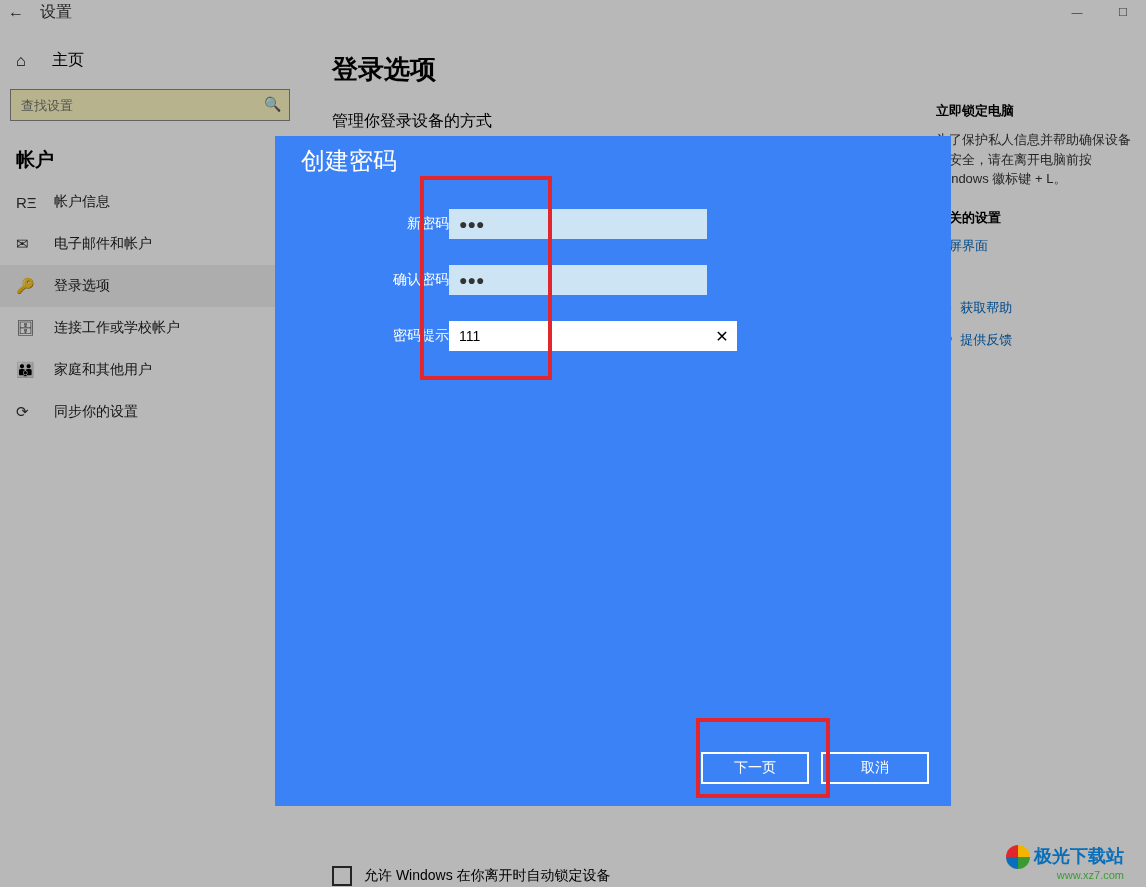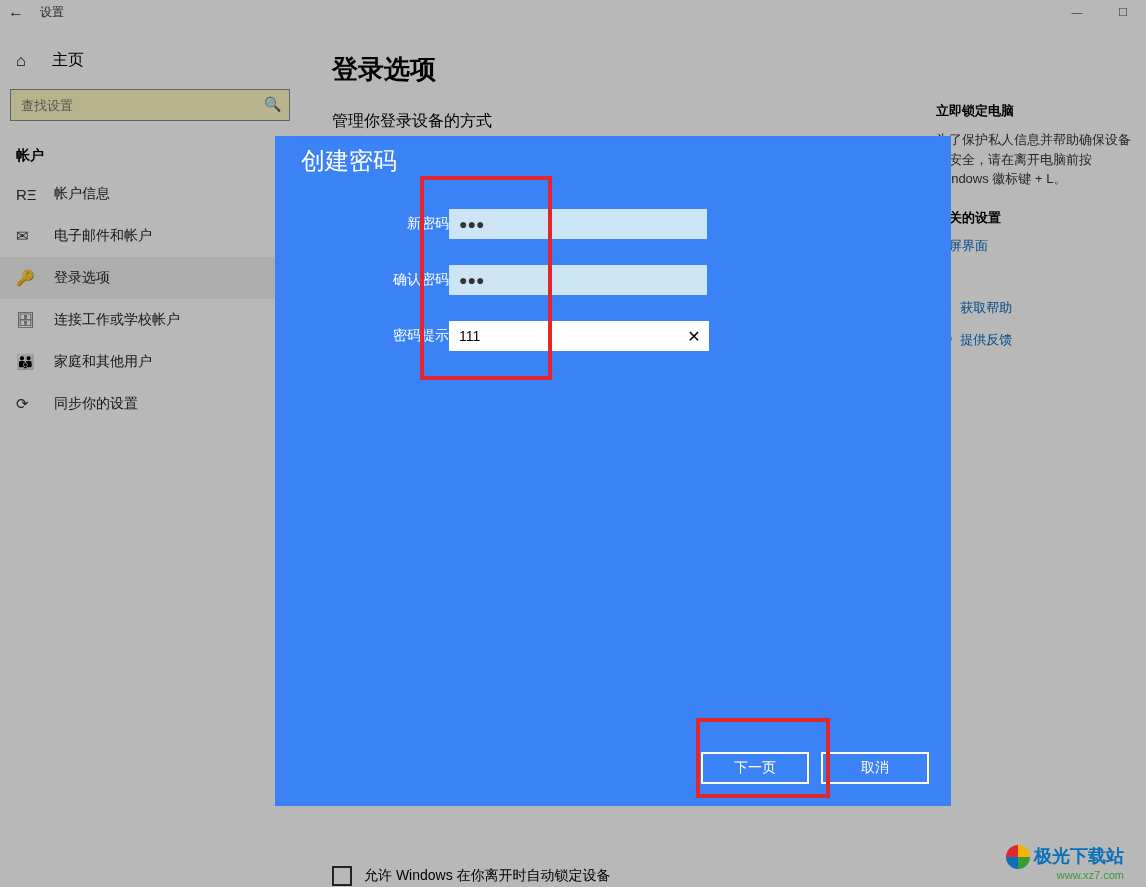--- a/index.html
+++ b/index.html
@@ -2,34 +2,34 @@
 <html><head>
 <meta charset="utf-8">
 <style>
 * { margin: 0; padding: 0; box-sizing: border-box; font-family: "Microsoft YaHei", "Segoe UI", sans-serif; }
 body { width: 1146px; height: 887px; overflow: hidden; position: relative; background: #fff; }
 
 .overlay { position: absolute; inset: 0; background: rgba(0,0,0,0.28); z-index: 5; pointer-events: none; }
 
 .titlebar { display: flex; align-items: center; height: 24px; padding: 0 8px; position: relative; }
 .titlebar .back-icon { font-size: 16px; color: #333; margin-right: 16px; }
-.titlebar .title { font-size: 12px; color: #333; }
+.titlebar .title { font-size: 16px; color: #333; }
 .window-controls { position: absolute; right: 0; top: 0; display: flex; }
 .window-controls span { width: 46px; height: 24px; display: inline-flex; align-items: center; justify-content: center; color: #555; font-size: 11px; }
 
 .main { display: flex; height: calc(100% - 24px); }
 
 .sidebar { width: 300px; padding: 18px 0 0 0; }
 .home-row { display: flex; align-items: center; padding: 8px 16px; margin-bottom: 10px; }
 .home-row .icon { width: 20px; font-size: 16px; }
 .home-row .label { margin-left: 16px; font-size: 16px; }
 .search-wrap { margin: 0 10px 18px 10px; position: relative; }
 .search-input { width: 100%; height: 32px; border: 1px solid #888; background: #fef9c3; padding: 0 30px 0 10px; font-size: 13px; }
 .search-icon { position: absolute; right: 8px; top: 7px; font-size: 14px; color: #555; }
-.section-title { font-weight: 600; font-size: 14px; padding: 8px 16px; }
+.section-title { font-weight: 600; font-size: 19px; padding: 8px 16px; }
 .nav-item { display: flex; align-items: center; padding: 12px 16px; font-size: 14px; color: #222; }
 .nav-item .icon { width: 20px; font-size: 15px; color: #333; }
 .nav-item .label { margin-left: 18px; }
 .nav-item.active { background: rgba(0,0,0,0.06); }
 
 .content { flex: 1; padding: 28px 32px; position: relative; }
 .page-title { font-size: 26px; font-weight: 600; margin-bottom: 24px; }
 .subtitle { font-size: 16px; margin-bottom: 20px; }
 
 .right-panel { position: absolute; right: 0; top: 78px; width: 210px; font-size: 13px; padding-right: 4px; }
@@ -41,21 +41,21 @@
 .below-dialog { padding-top: 700px; }
 .checkbox-row { display: flex; align-items: center; margin: 14px 0 24px 0; font-size: 14px; }
 .checkbox-row .cb { width: 20px; height: 20px; border: 2px solid #333; margin-right: 12px; }
 
 
 .dialog { position: absolute; left: 275px; top: 136px; width: 676px; height: 670px; background: #3b82f6; z-index: 10; color: #fff; padding: 9px 26px; }
 .dialog-title { font-size: 24px; font-weight: 400; margin-bottom: 32px; }
 .form-row { display: flex; align-items: center; margin-bottom: 26px; }
 .form-row .flabel { width: 148px; font-size: 14px; text-align: right; }
 .form-row .finput { width: 258px; height: 30px; border: none; background: #cce4f3; color: #333; font-size: 14px; padding: 0 10px; }
-.hint-wrap { display: flex; align-items: center; width: 260px; background: #fff; }
+.hint-wrap { display: flex; align-items: center; width: 288px; background: #fff; }
 .hint-wrap input { flex: 1; border: none; height: 30px; padding: 0 10px; font-size: 14px; outline: none; }
 .hint-wrap .clear { width: 30px; text-align: center; font-size: 16px; color: #000; cursor: pointer; }
 
 .dialog-buttons { position: absolute; right: 22px; bottom: 22px; display: flex; gap: 12px; }
 .dbtn { min-width: 108px; height: 32px; border: 2px solid #fff; background: transparent; color: #fff; font-size: 14px; display: inline-flex; align-items: center; justify-content: center; }
 .dbtn.primary { border: 2px solid #fff; }
 
 
 .redbox { position: absolute; border: 4px solid #e1272d; z-index: 12; pointer-events: none; }
 .redbox.inputs { left: 420px; top: 176px; width: 132px; height: 204px; }

